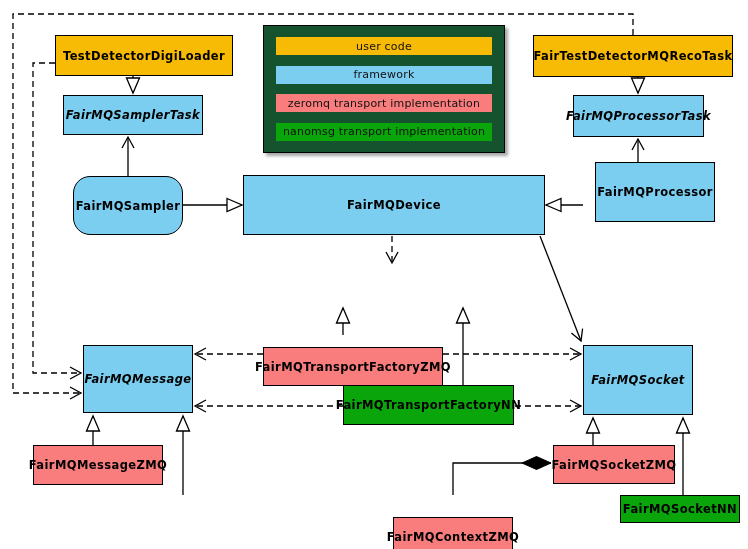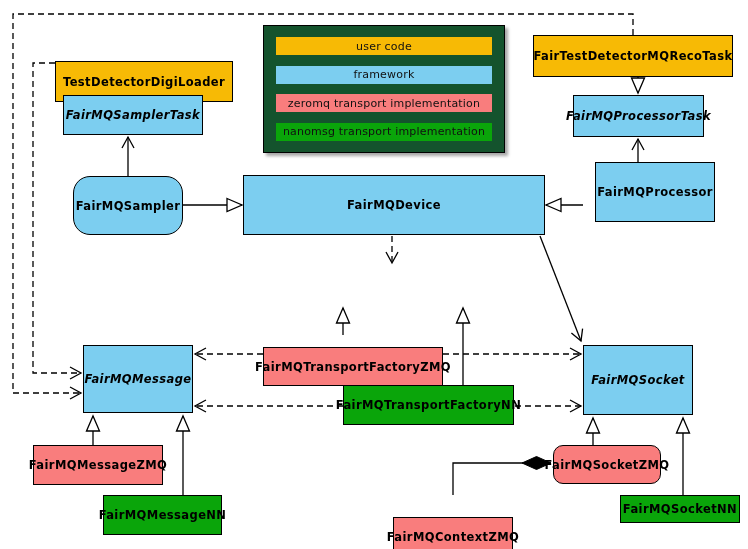--- a/index.html
+++ b/index.html
@@ -87,21 +87,21 @@
       <span>framework</span>
     </div>
     <div class="legend-bar c-zmq">
       <span>zeromq transport implementation</span>
     </div>
     <div class="legend-bar c-nn">
       <span>nanomsg transport implementation</span>
     </div>
   </div>
 
-  <div class="node c-user" style="left:55px;top:35px;width:178px;height:41px;margin-top:26px;">TestDetectorDigiLoader</div>
+  <div class="node c-user" style="left:55px;top:35px;width:178px;height:41px;">TestDetectorDigiLoader</div>
 
   <div class="node c-fw abstract" style="left:63px;top:95px;width:140px;height:40px;">FairMQSamplerTask</div>
 
   <div class="node c-fw" style="left:73px;top:176px;width:110px;height:59px;border-radius:17px;">FairMQSampler</div>
 
   <div class="node c-fw" style="left:243px;top:175px;width:302px;height:60px;">FairMQDevice</div>
 
   <div class="node c-user" style="left:533px;top:35px;width:200px;height:42px;">FairTestDetectorMQRecoTask</div>
 
   <div class="node c-fw abstract" style="left:573px;top:95px;width:131px;height:42px;">FairMQProcessorTask</div>
@@ -110,23 +110,22 @@
 
 
   <div class="node c-zmq" style="left:263px;top:335px;width:180px;height:39px;margin-top:12px;">FairMQTransportFactoryZMQ</div>
 
   <div class="node c-nn" style="left:343px;top:385px;width:171px;height:40px;">FairMQTransportFactoryNN</div>
 
   <div class="node c-fw abstract" style="left:83px;top:345px;width:110px;height:68px;">FairMQMessage</div>
 
   <div class="node c-zmq" style="left:33px;top:445px;width:130px;height:40px;">FairMQMessageZMQ</div>
 
-  <div class="node c-nn" style="left:103px;top:495px;width:119px;height:40px;">FairMQMessageNN</div>
 
   <div class="node c-fw abstract" style="left:583px;top:345px;width:110px;height:70px;">FairMQSocket</div>
 
-  <div class="node c-zmq" style="left:553px;top:445px;width:108px;height:39px;border-radius:10px;">FairMQSocketZMQ</div>
+  <div class="node c-zmq" style="left:553px;top:445px;width:122px;height:39px;">FairMQSocketZMQ</div>
 
   <div class="node c-nn" style="left:620px;top:495px;width:120px;height:28px;">FairMQSocketNN</div>
 
   <div class="node c-zmq" style="left:393px;top:495px;width:120px;height:40px;margin-top:22px;">FairMQContextZMQ</div>
 
 </div>
 
 </body></html>

